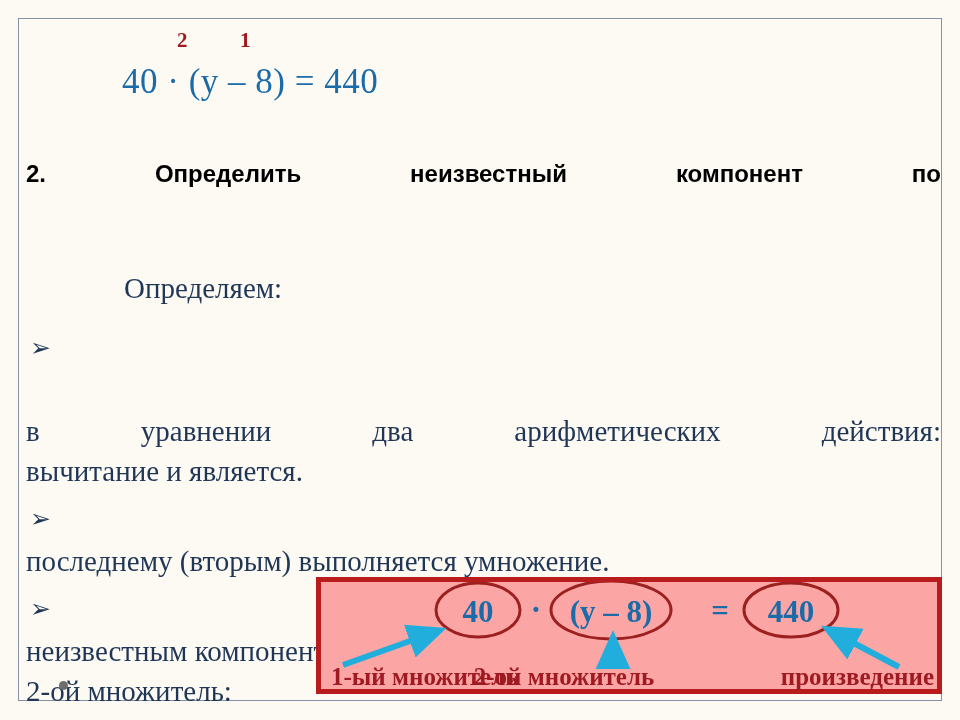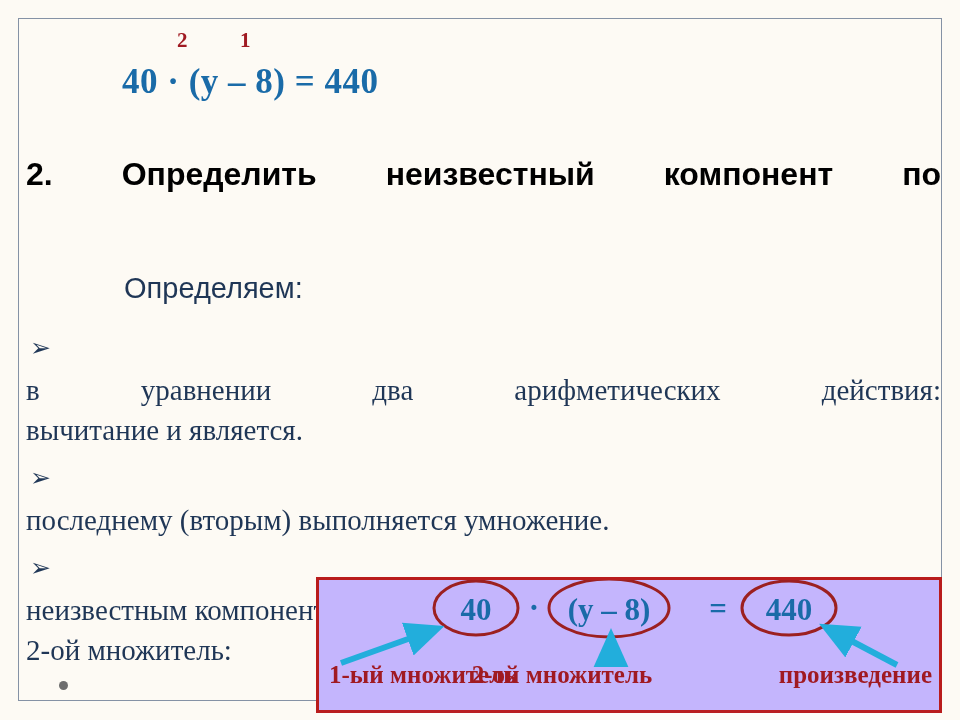--- a/index.html
+++ b/index.html
@@ -40,57 +40,57 @@
     color: #A01A22;
   }
   .eq-markers .m2 { position: absolute; left: 55px; top: 0; }
   .eq-markers .m1 { position: absolute; left: 118px; top: 0; }
 
   .main-equation {
     position: absolute;
     left: 122px;
     top: 62px;
     font-family: "Liberation Serif", serif;
-    font-weight: bold;
+    font-weight: normal;
     font-size: 35px;
     color: #1A6BA8;
     letter-spacing: 0.5px;
     white-space: nowrap;
   }
 
   
   .heading {
     position: absolute;
     left: 26px;
     top: 158px;
     width: 915px;
     font-family: "Liberation Sans", sans-serif;
     font-weight: bold;
-    font-size: 32px;
+    font-size: 24px;
     line-height: 32px;
     color: #000000;
     text-align: justify;
     text-justify: inter-word;
   }
   .heading .ln1 {
     display: block;
     text-align: justify;
     text-align-last: justify;
   }
   .heading .ln2 {
     display: block;
     text-align-last: left;
   }
 
   
   .opred {
     position: absolute;
     left: 124px;
     top: 272px;
-    font-family: Liberation Sans, sans-serif;
+    font-family: Liberation Serif, serif;
     font-size: 29px;
     color: #1F3656;
   }
 
   
   .bullets {
     position: absolute;
     left: 26px;
     top: 330px;
     width: 915px;
@@ -114,44 +114,45 @@
     margin-left: 48px;
     font-family: "Liberation Serif", serif;
     font-size: 29px;
     line-height: 40px;
     color: #1F3656;
   }
   .bullet-body .just {
     display: block;
     text-align: justify;
     text-align-last: justify;
+    margin-top: 41px;
   }
   .bullet-body .plain { display: block; }
 
   
   .grey-dot {
     position: absolute;
     left: 59px;
     top: 681px;
     width: 9px;
     height: 9px;
     border-radius: 50%;
     background: #6E6E6E;
   }
 
   
   #diagram {
     position: absolute;
     left: 316px;
     top: 577px;
     width: 626px;
-    height: 136px;
-    border: 3px solid #b91c1c;
+    height: 117px;
+    border: 5px solid #b91c1c;
     box-sizing: border-box;
-    background: #c4b5fd;
+    background: #fca5a5;
   }
   #diagram svg { display: block; }
 </style>
 </head>
 <body>
 
 <div id="slide">
 
   <div id="frame"></div>
 

